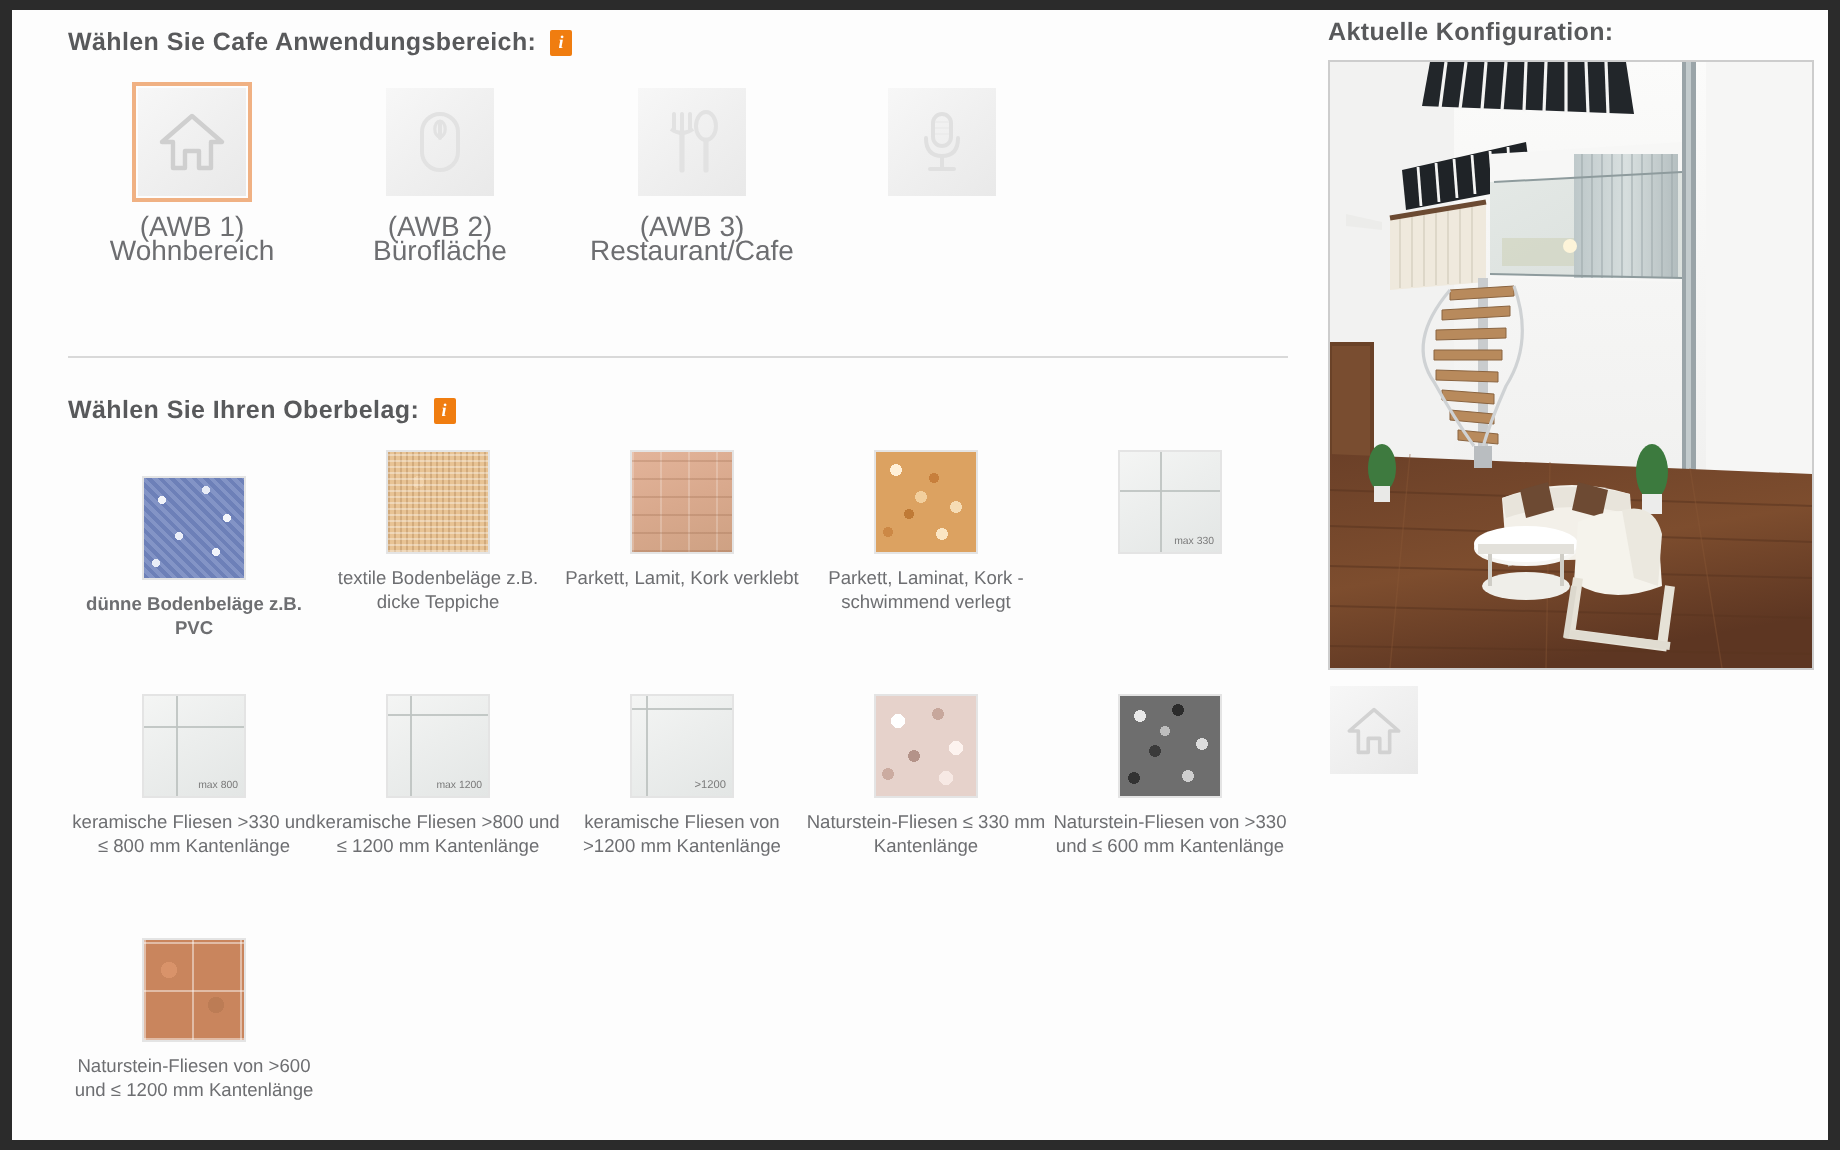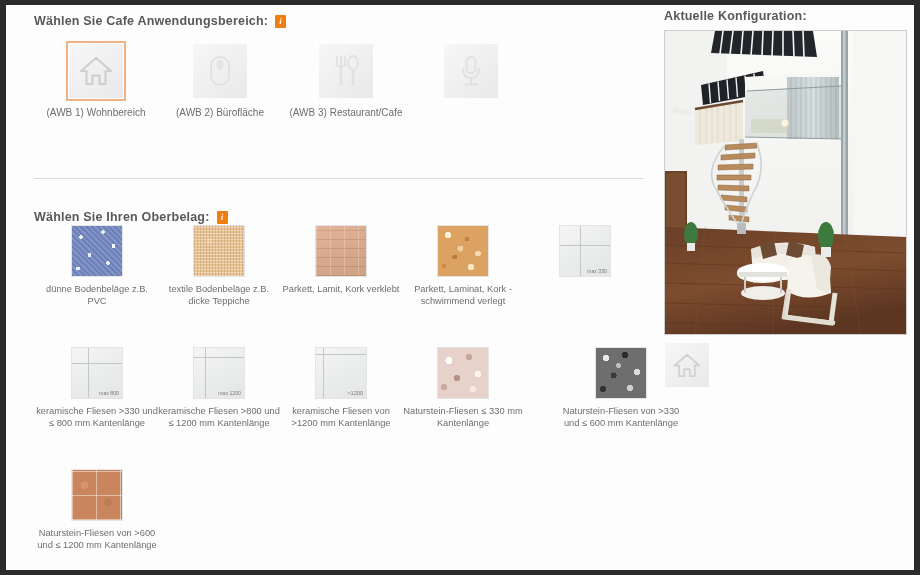--- a/index.html
+++ b/index.html
@@ -20,21 +20,21 @@
   }
   .right-col{
     position:absolute;left:650px;top:0;width:258px;height:413px;
   }
   .heading{
     font-size:12.5px;font-weight:bold;color:#58595b;
     letter-spacing:.2px;
     display:flex;align-items:center;gap:7px;
   }
   .h1pos{position:absolute;left:28px;top:9px;}
-  .h2pos{position:absolute;left:28px;top:205px;}
+  .h2pos{position:absolute;left:28px;top:193px;}
   .h3pos{position:absolute;left:8px;top:4px;}
   .info-badge{
     display:inline-block;width:11px;height:13px;background:#f07d10;
     color:#fff;font-size:9px;font-style:italic;font-weight:bold;
     text-align:center;line-height:13px;font-family:"Liberation Serif",serif;
     border-radius:1px;
   }
   
   .awb-row{position:absolute;left:30px;top:36px;width:600px;}
   .awb-item{
@@ -46,21 +46,21 @@
     display:flex;align-items:center;justify-content:center;
     box-sizing:border-box;
   }
   .awb-frame{
     width:60px;height:60px;margin:0 auto;
     box-sizing:border-box;display:flex;align-items:center;justify-content:center;
     border:2px solid transparent;
   }
   .awb-frame.selected{border:2px solid #f0b183;}
   .awb-label{
-    margin-top:6px;font-size:10px;color:#6d6e71;line-height:12px;
+    margin-top:6px;font-size:14px;color:#6d6e71;line-height:12px;
   }
   
   .mat-grid{position:absolute;left:30px;top:220px;width:610px;}
   .mat-item{
     position:absolute;width:122px;text-align:center;
   }
   .mat-sw{
     width:52px;height:52px;margin:0 auto;position:relative;
     border:1px solid #e4e4e4;box-sizing:border-box;overflow:hidden;
   }
@@ -243,21 +243,21 @@
 
     <div class="divider"></div>
 
     <div class="heading h2pos">
       <span>Wählen Sie Ihren Oberbelag:</span>
       <span class="info-badge">i</span>
     </div>
 
     <div class="mat-grid">
 
-      <div class="mat-item" style="left:0px;top:0px;">
+      <div class="mat-item" style="left:0px;top:13px;font-weight:bold;">
         <div class="mat-sw tex-pvc"></div>
         <div class="mat-label">dünne Bodenbeläge z.B. PVC</div>
       </div>
       <div class="mat-item" style="left:122px;top:0px;">
         <div class="mat-sw tex-teppich"></div>
         <div class="mat-label">textile Bodenbeläge z.B. dicke Teppiche</div>
       </div>
       <div class="mat-item" style="left:244px;top:0px;">
         <div class="mat-sw tex-parkett"></div>
         <div class="mat-label">Parkett, Lamit, Kork verklebt</div>
@@ -287,21 +287,21 @@
       <div class="mat-item" style="left:244px;top:122px;">
         <div class="mat-sw tex-kerm tex-kerm4">
           <span class="maxtag" style="font-size:5.6px;">&gt;1200</span>
         </div>
         <div class="mat-label">keramische Fliesen von &gt;1200 mm Kantenlänge</div>
       </div>
       <div class="mat-item" style="left:366px;top:122px;">
         <div class="mat-sw tex-stone-l"></div>
         <div class="mat-label">Naturstein-Fliesen ≤ 330 mm Kantenlänge</div>
       </div>
-      <div class="mat-item" style="left:488px;top:122px;margin-left:36px;">
+      <div class="mat-item" style="left:488px;top:122px;">
         <div class="mat-sw tex-stone-d"></div>
         <div class="mat-label">Naturstein-Fliesen von &gt;330 und ≤ 600 mm Kantenlänge</div>
       </div>
 
       <div class="mat-item" style="left:0px;top:244px;">
         <div class="mat-sw tex-stone-terra"></div>
         <div class="mat-label">Naturstein-Fliesen von &gt;600 und ≤ 1200 mm Kantenlänge</div>
       </div>
 
     </div>

